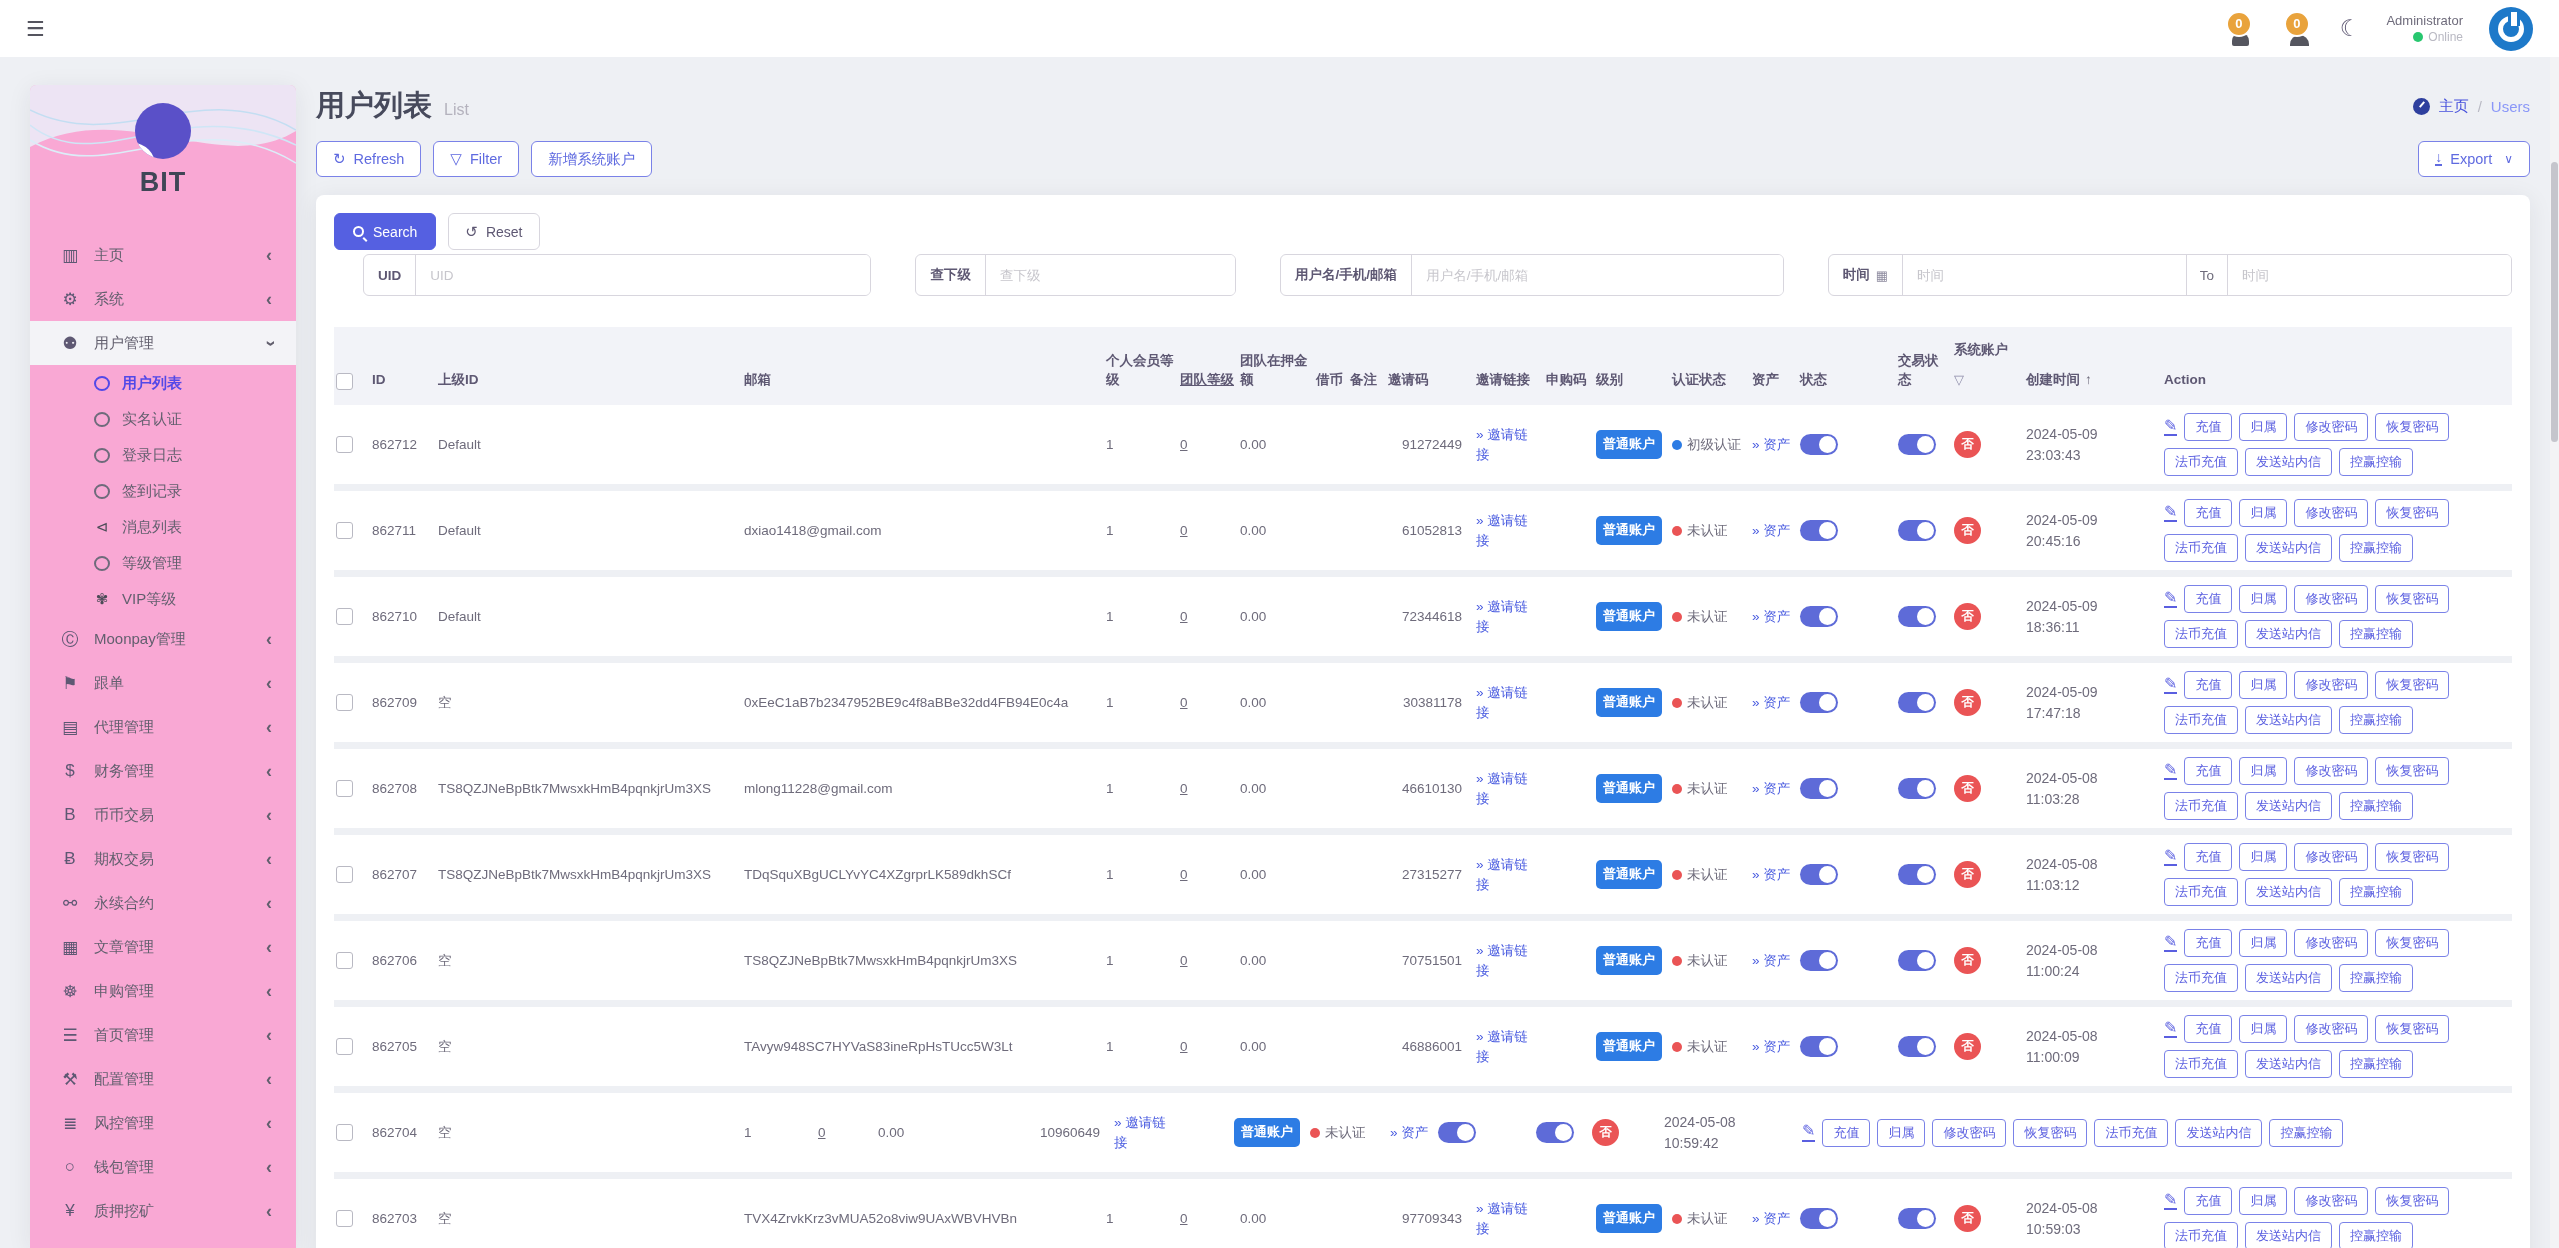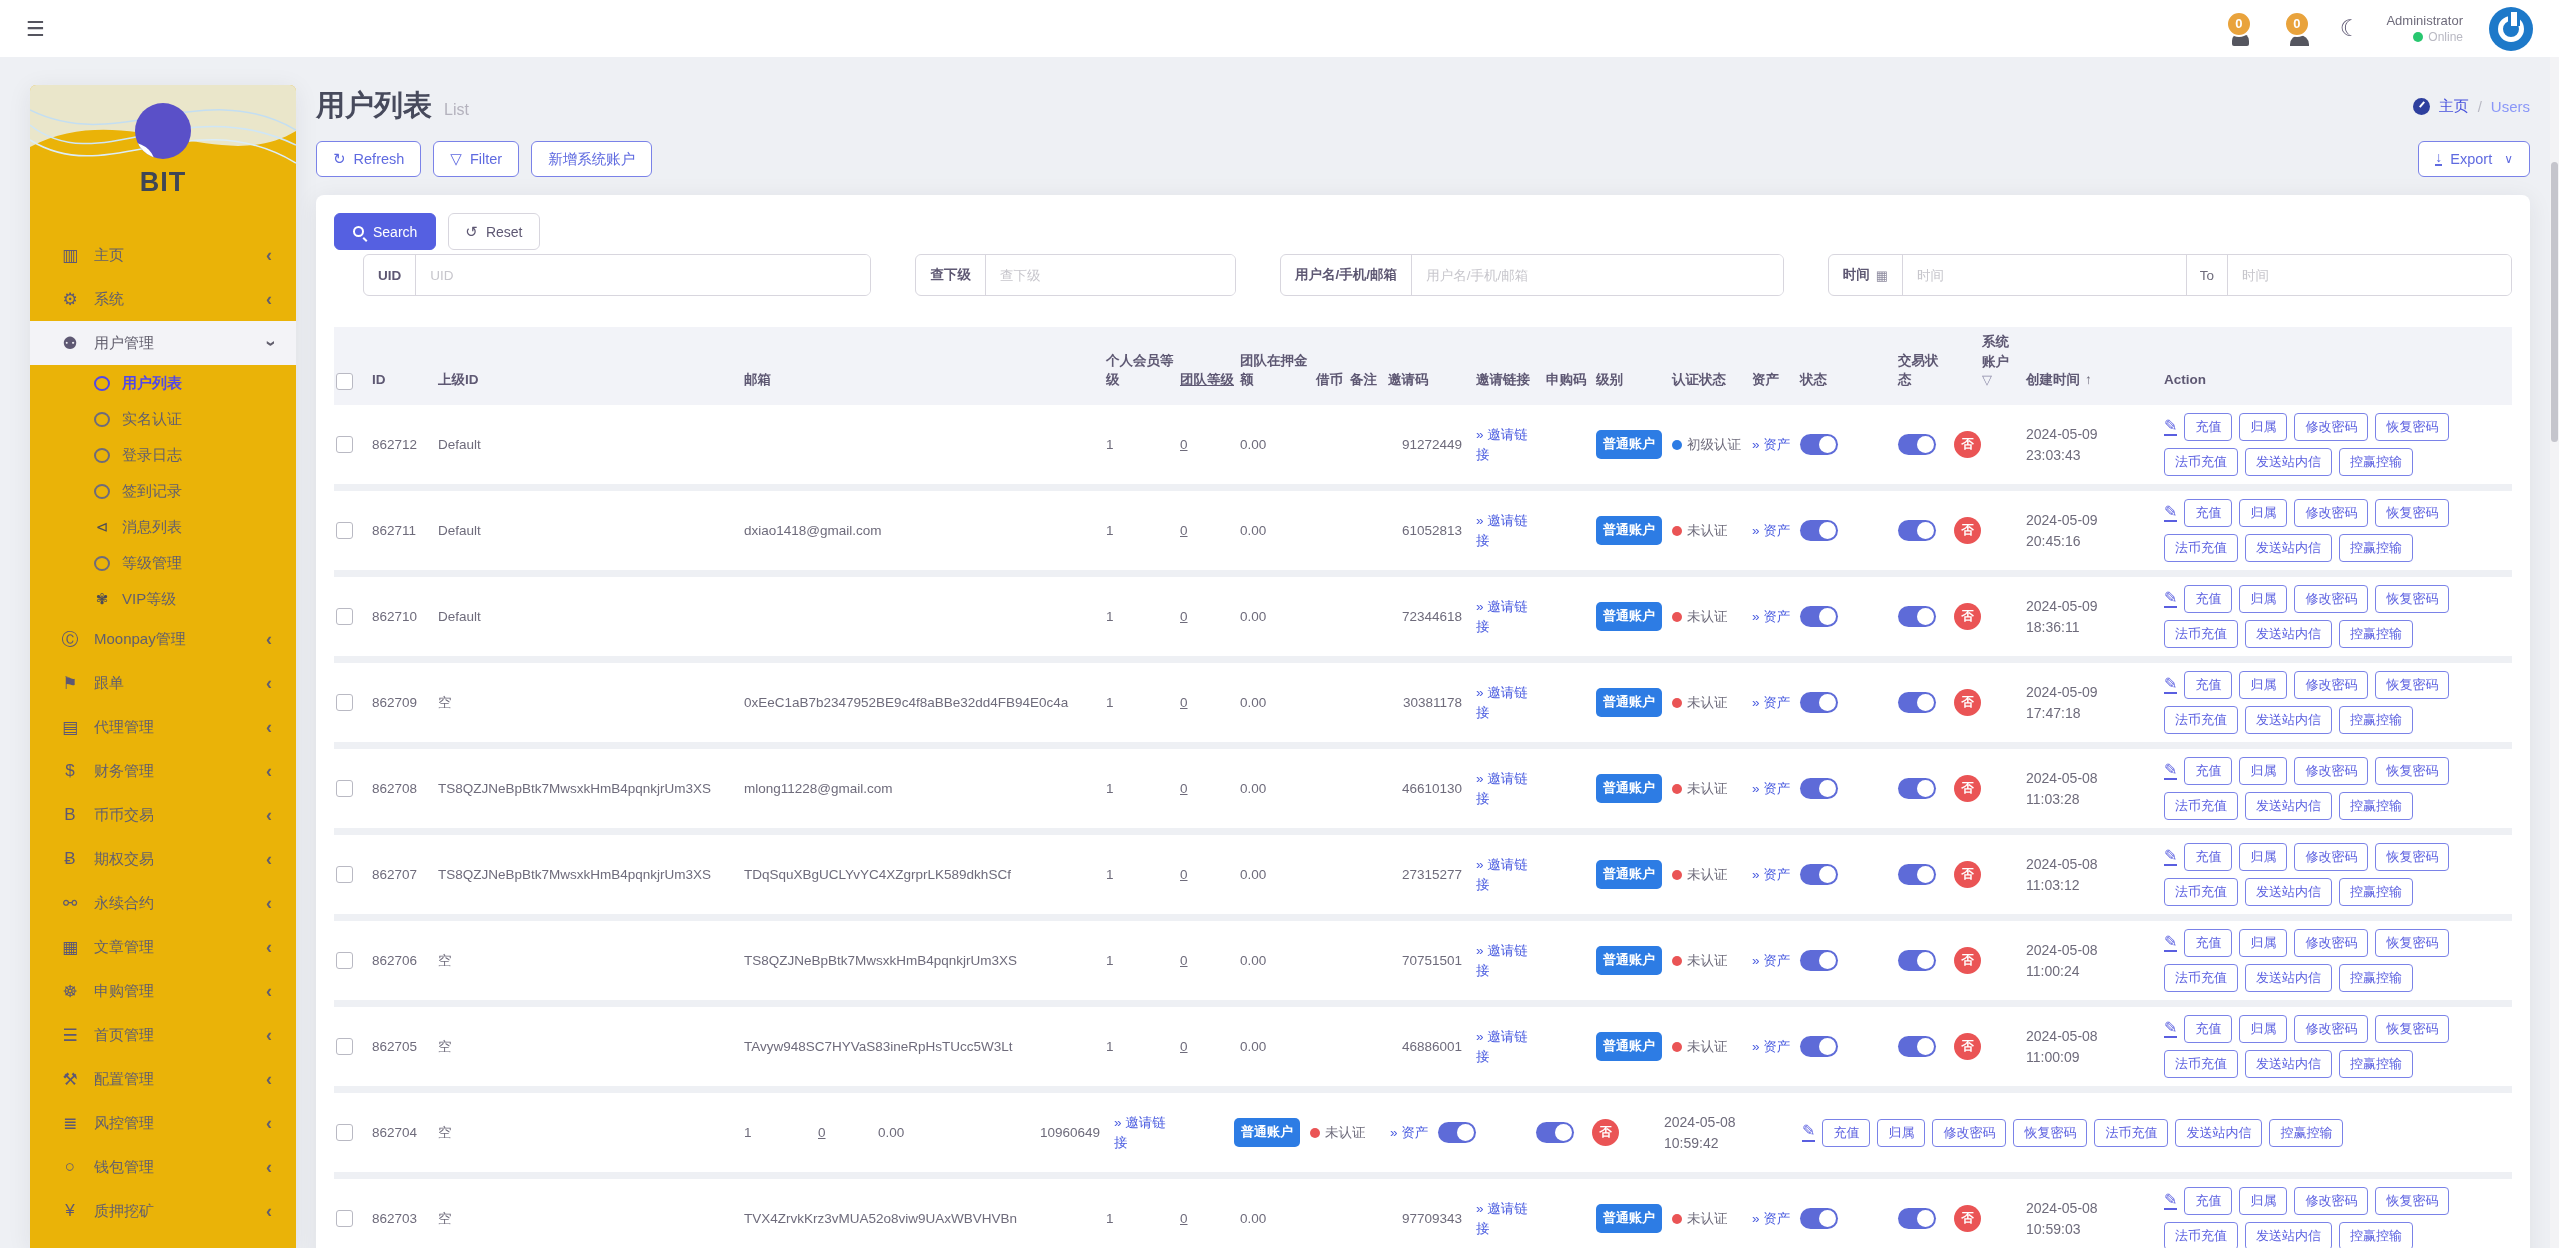--- a/index.html
+++ b/index.html
@@ -21,21 +21,21 @@
   .user-meta { text-align:right; line-height:1.35; }
   .u-name { font-size:13px; color:#6e6b7b; }
   .u-status { font-size:12px; color:#b9b9c3; display:flex; align-items:center; justify-content:flex-end; gap:5px; }
   .dot-g { width:10px; height:10px; border-radius:50%; background:#28c76f; display:inline-block; }
   .avatar { width:44px; height:44px; border-radius:50%; background:#1d79c9; position:relative; cursor:pointer; }
   .avatar::before { content:""; position:absolute; inset:9px; border:5px solid #fff; border-radius:50%; }
   .avatar::after { content:""; position:absolute; top:5px; left:50%; margin-left:-3px; width:6px; height:14px;
                    background:#fff; border-left:3px solid #1d79c9; border-right:3px solid #1d79c9; }
 
   
-  .sidebar { position:absolute; left:30px; top:85px; width:266px; height:1163px; background:#eab308;
+  .sidebar { position:absolute; left:30px; top:85px; width:266px; height:1163px; background:#f9a8d4;
              border-radius:6px 6px 0 0; box-shadow:0 4px 24px rgba(34,41,47,.08); overflow:hidden; }
   .logo-area { position:relative; height:148px; }
   .waves { position:absolute; left:0; top:0; width:266px; height:148px; }
   .logo-box { position:absolute; left:0; top:18px; width:100%; display:flex; flex-direction:column; align-items:center; gap:8px; }
   .logo-circle { width:56px; height:56px; background:#5a50c8; border-radius:50%; position:relative; overflow:hidden; }
   .logo-circle::after { content:""; position:absolute; width:44px; height:44px; background:#fff; border-radius:50%; left:-24px; bottom:-28px; }
   .logo-text { font-size:27px; font-weight:800; color:#3f4656; letter-spacing:1px; }
   .menu { position:absolute; top:148px; left:0; right:0; }
   .s-item { height:44px; display:flex; align-items:center; padding:0 24px 0 28px; cursor:pointer; color:#625f6e; }
   .s-item.active { background:#f3f3f7; }
@@ -103,21 +103,21 @@
   .t-row { display:flex; background:#fff; height:79px; margin-bottom:7px; }
   .td { display:flex; align-items:center; padding-right:6px; font-size:13.5px; color:#6e6b7b; word-break:break-all; line-height:1.45; }
 
   .c-cb{flex:0 0 38px; padding-left:2px;} .c-id{flex:0 0 66px;} .c-parent{flex:0 0 306px;} .c-email{flex:0 0 362px;}
   .c-plevel{flex:0 0 74px;} .c-tlevel{flex:0 0 60px;text-decoration:underline;} .c-tamount{flex:0 0 76px;} .c-borrow{flex:0 0 34px;}
   .c-remark{flex:0 0 38px;} .c-icode{flex:0 0 88px;} .c-ilink{flex:0 0 70px;} .c-scode{flex:0 0 50px;}
   .c-level{flex:0 0 76px;} .c-auth{flex:0 0 80px;} .c-asset{flex:0 0 48px;} .c-status{flex:0 0 56px;}
   .c-tstatus{flex:0 0 56px;margin-left:42px;} .c-sys{flex:0 0 72px;} .c-created{flex:0 0 138px;} .c-action{flex:1;}
 
   .cb { width:17px; height:17px; border:1.5px solid #b9b9c3; border-radius:3px; background:#fff; display:inline-block; cursor:pointer; }
-  .sys-wrap { display:flex; flex-direction:column; align-items:flex-start; gap:0;margin-left:28px; }
+  .sys-wrap { display:flex; flex-direction:column; align-items:flex-start; gap:12px; }
   .funnel { font-size:13px; color:#8c8aa7; cursor:pointer; }
   .sort { margin-left:5px; color:#6e6b7b; cursor:pointer; }
 
   .td.c-icode { justify-content:flex-end; padding-right:14px; }
   .lnk { color:#4a5ce0; cursor:pointer; text-decoration:none; }
   .badge-blue { background:#2d7ce4; color:#fff; font-size:13px; font-weight:bold; padding:5px 7px; border-radius:5px; white-space:nowrap; }
   .dot { width:10px; height:10px; border-radius:50%; display:inline-block; margin-right:5px; flex:0 0 10px; align-self:center; }
   .dot-blue { background:#2d7ce4; } .dot-red { background:#ea5455; }
   .c-auth span:last-child { display:inline; }
   .toggle { display:inline-block; width:38px; height:21px; background:#5e6bd8; border-radius:11px; position:relative; cursor:pointer; }

